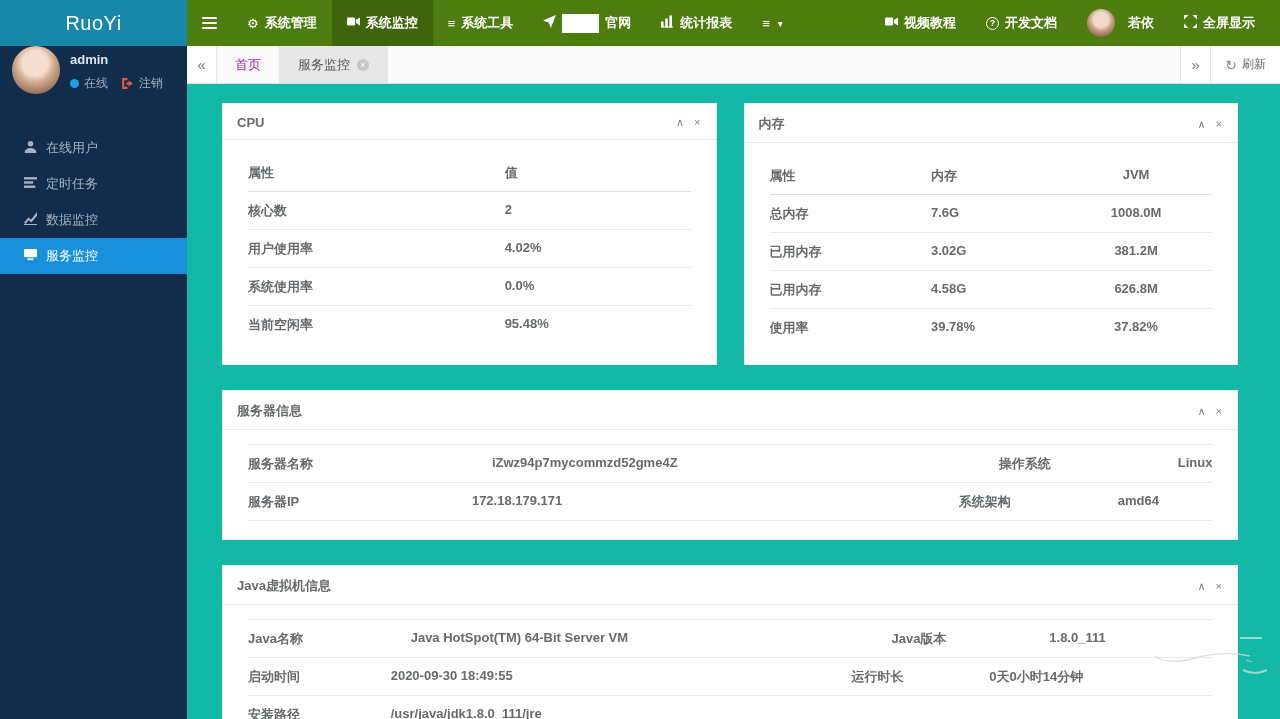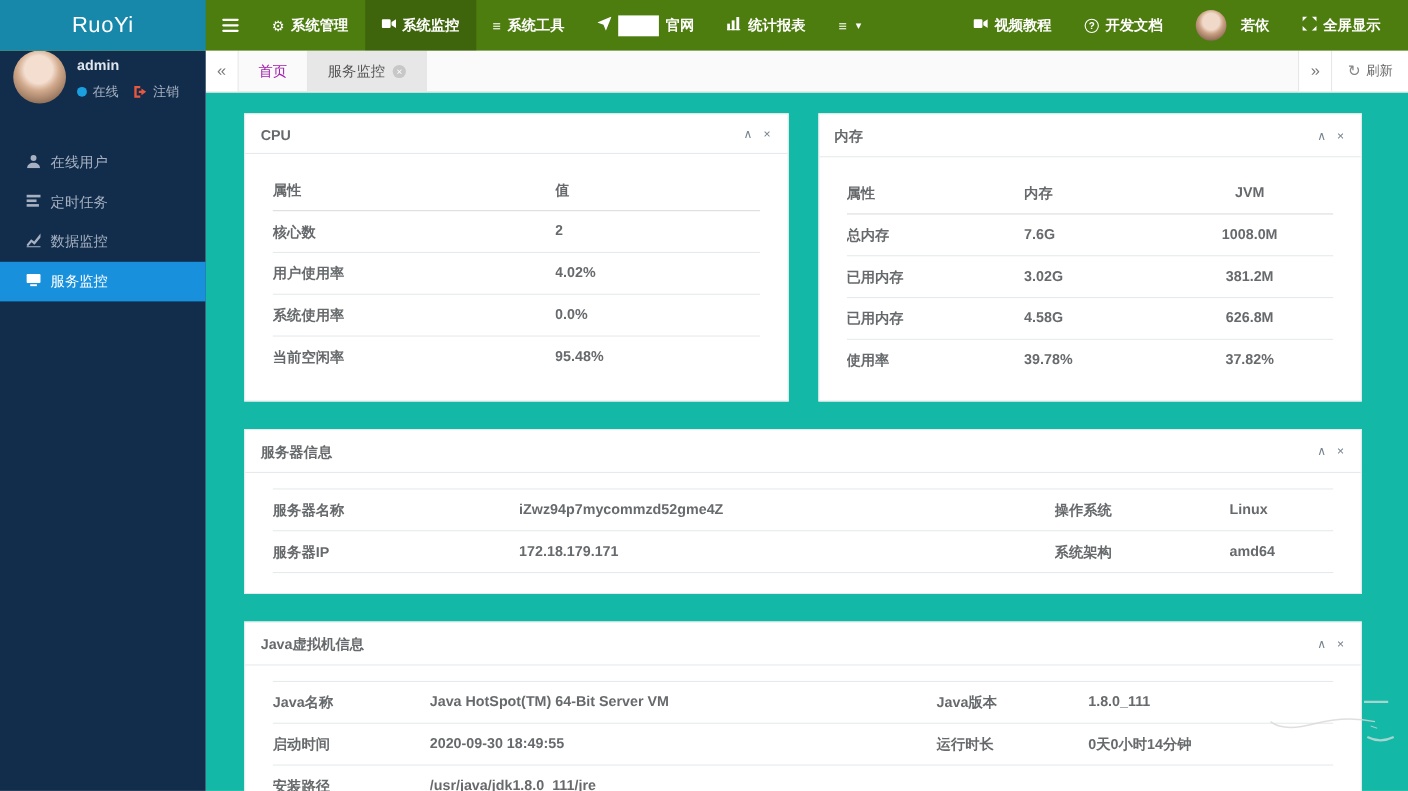--- a/index.html
+++ b/index.html
@@ -68,21 +68,21 @@
     padding:11px 15px 9px 14px; border-bottom:1px solid #e7eaec; }
   .panel-title { font-size:13px; font-weight:700; color:#676a6c; }
   .panel-tools { display:flex; gap:10px; color:#76838f; font-size:11px; }
   .panel-tools span { cursor:pointer; line-height:1; }
   .panel-bd { padding:14px 25px 18px 25px; }
 
   .tbl { width:100%; font-size:13px; color:#676a6c; }
   .trow { display:flex; padding:10px 0 9px 0; border-bottom:1px solid #e7eaec;font-weight:bold; }
   .thead { font-weight:700; border-bottom:1px solid #ddd; }
   .tbl.no-last .trow:last-child { border-bottom:none; }
-  .tbl.topline .trow:first-child { border-top:1px solid #e7eaec; }
+  .tbl.topline .trow:first-child { border-top:1px solid #e7eaec;gap:20px; }
   .trow span { overflow:hidden; white-space:nowrap; padding-right:8px; }
 
   .t-cpu .c0{width:58%;} .t-cpu .c1{flex:1;}
   .t-mem .c0{width:36.5%;} .t-mem .c1{width:31%;} .t-mem .c2{flex:1;text-align:center;}
   .t-srv .c0{width:19.7%;} .t-srv .c1{width:50.5%;margin-left:34px;} .t-srv .c2{width:16.5%;} .t-srv .c3{flex:1;}
   .t-jvm .c0{width:14.8%;} .t-jvm .c1{width:47.8%;} .t-jvm .c2{width:14.3%;} .t-jvm .c3{flex:1;}
 
   .smudge { position:absolute; color:#d9d9d9; pointer-events:none; }
 </style>
 </head>

